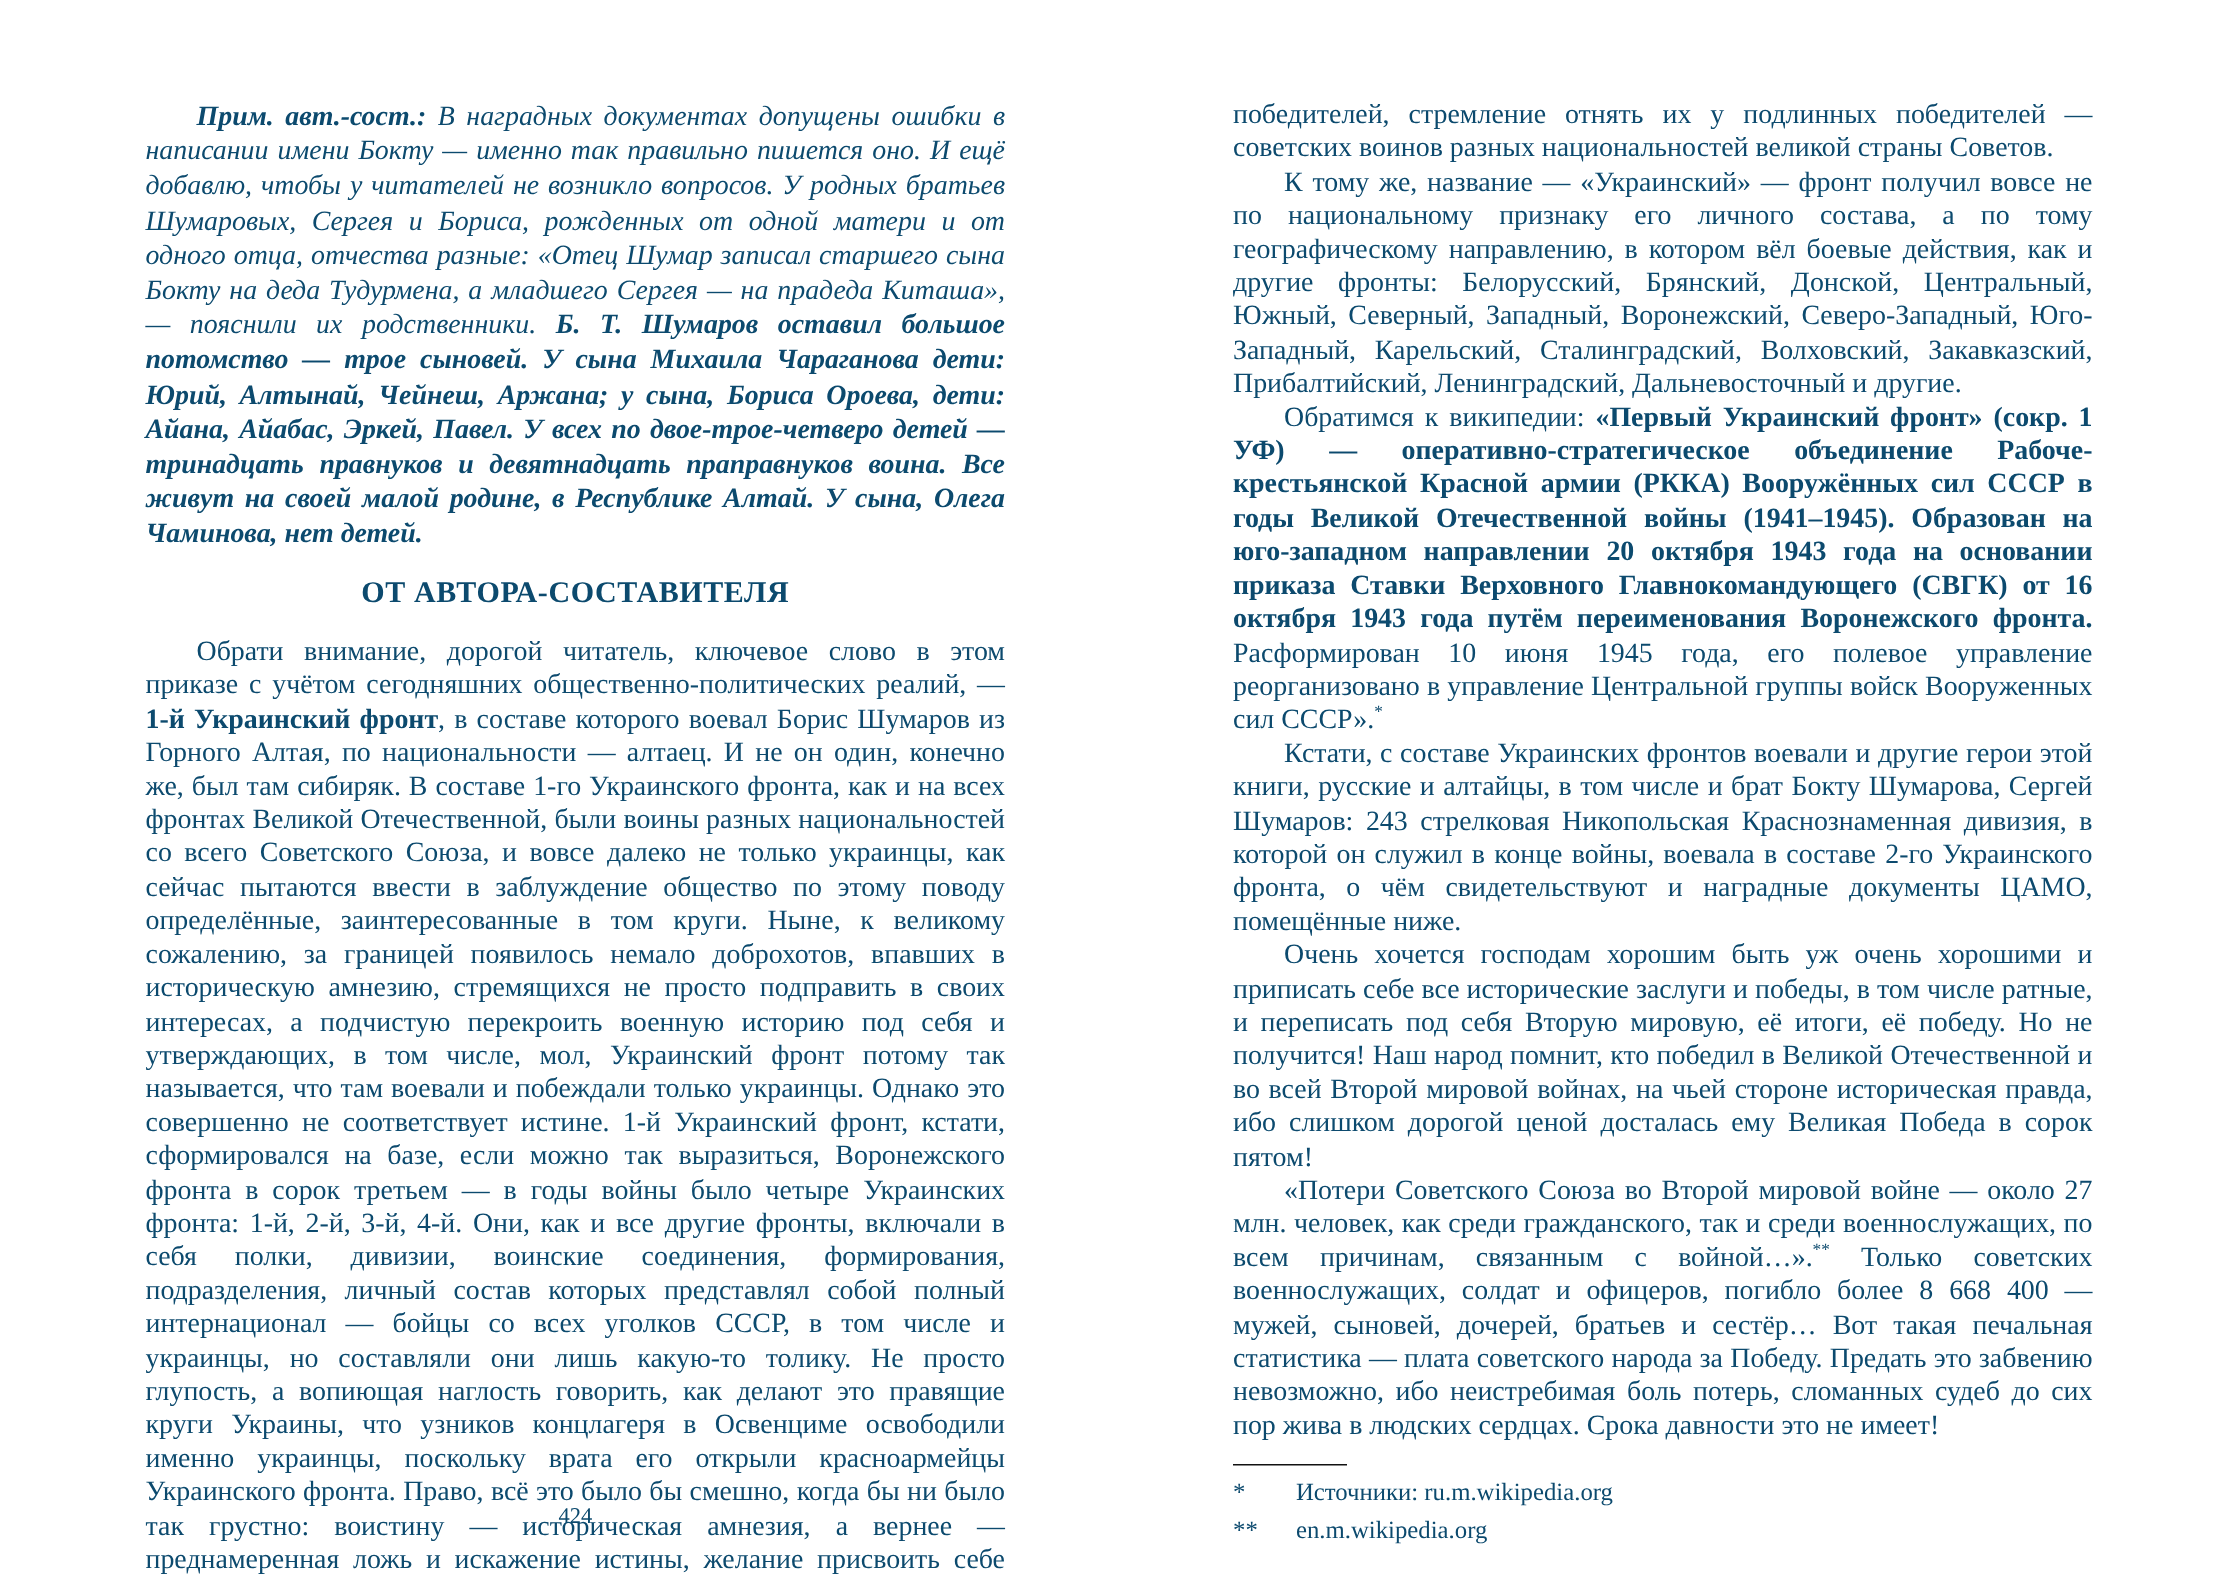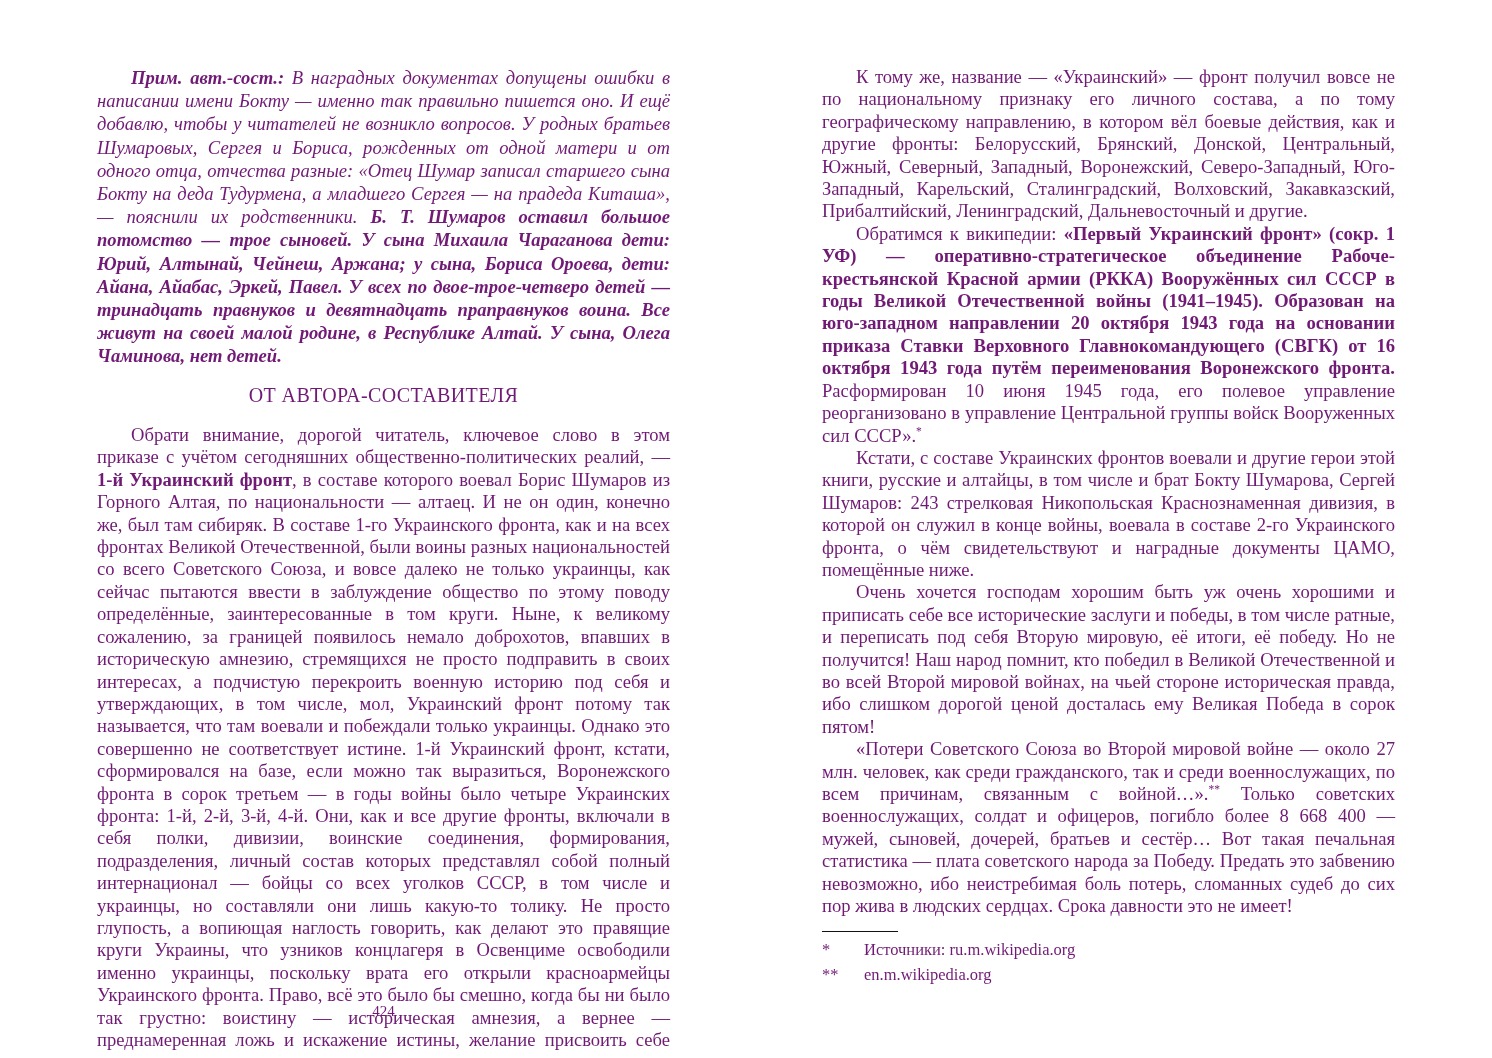--- a/index.html
+++ b/index.html
@@ -20,21 +20,21 @@
     gap: 152px;
     height: 100%;
   }
   .page {
     width: 573px;
     flex: none;
     position: relative;
     font-family: "Liberation Serif", "DejaVu Serif", serif;
     font-size: 18.6px;
     line-height: 22.4px;
-    color: #701a75;
+    color: #0c4a6e;
     text-align: justify;
   }
   .para {
     margin: 0;
     text-indent: 34px;
   }
   .para.continuation {
     text-indent: 0;
   }
   .seg-b  { font-weight: bold; }
@@ -42,21 +42,21 @@
   .seg-bi { font-weight: bold; font-style: italic; }
   sup {
     font-size: 0.62em;
     line-height: 0;
     vertical-align: super;
   }
   .heading {
     margin: 16px 0 18px 0;
     text-align: center;
     text-indent: 0;
-    font-weight: normal;
+    font-weight: bold;
     font-size: 20px;
     letter-spacing: 0.4px;
   }
   .note-paragraph {
     line-height: 23.2px;
   }
   .footnotes {
     margin-top: 14px;
     font-size: 16.5px;
     line-height: 25px;
@@ -97,20 +97,21 @@
     <p class="para note-paragraph"><span class="seg-bi">Прим. авт.-сост.:</span><span class="seg-i"> В наградных документах допущены ошибки в написании имени Бокту — именно так правильно пишется оно. И ещё добавлю, чтобы у читателей не возникло вопросов. У родных братьев Шумаровых, Сергея и Бориса, рожденных от одной матери и от одного отца, отчества разные: «Отец Шумар записал старшего сына Бокту на деда Тудурмена, а младшего Сергея — на прадеда Киташа», — пояснили их родственники. </span><span class="seg-bi">Б. Т. Шумаров оставил большое потомство — трое сыновей. У сына Михаила Чараганова дети: Юрий, Алтынай, Чейнеш, Аржана; у сына, Бориса Ороева, дети: Айана, Айабас, Эркей, Павел. У всех по двое-трое-четверо детей — тринадцать правнуков и девятнадцать праправнуков воина. Все живут на своей малой родине, в Республике Алтай. У сына, Олега Чаминова, нет детей.</span></p>
 
     <h2 class="heading">ОТ АВТОРА-СОСТАВИТЕЛЯ</h2>
 
     <p class="para"><span>Обрати внимание, дорогой читатель, ключевое слово в этом приказе с учётом сегодняшних общественно-политических реалий, — </span><span class="seg-b">1-й Украинский фронт</span><span>, в составе которого воевал Борис Шумаров из Горного Алтая, по национальности — алтаец. И не он один, конечно же, был там сибиряк. В составе 1-го Украинского фронта, как и на всех фронтах Великой Отечественной, были воины разных национальностей со всего Советского Союза, и вовсе далеко не только украинцы, как сейчас пытаются ввести в заблуждение общество по этому поводу определённые, заинтересованные в том круги. Ныне, к великому сожалению, за границей появилось немало доброхотов, впавших в историческую амнезию, стремящихся не просто подправить в своих интересах, а подчистую перекроить военную историю под себя и утверждающих, в том числе, мол, Украинский фронт потому так называется, что там воевали и побеждали только украинцы. Однако это совершенно не соответствует истине. 1-й Украинский фронт, кстати, сформировался на базе, если можно так выразиться, Воронежского фронта в сорок третьем — в годы войны было четыре Украинских фронта: 1-й, 2-й, 3-й, 4-й. Они, как и все другие фронты, включали в себя полки, дивизии, воинские соединения, формирования, подразделения, личный состав которых представлял собой полный интернационал — бойцы со всех уголков СССР, в том числе и украинцы, но составляли они лишь какую-то толику. Не просто глупость, а вопиющая наглость говорить, как делают это правящие круги Украины, что узников концлагеря в Освенциме освободили именно украинцы, поскольку врата его открыли красноармейцы Украинского фронта. Право, всё это было бы смешно, когда бы ни было так грустно: воистину — историческая амнезия, а вернее — преднамеренная ложь и искажение истины, желание присвоить себе лавры</span></p>
 
     <div class="page-number">424</div>
   </div>
 
   <div class="page">
+    <p class="para continuation"><span>победителей, стремление отнять их у подлинных победителей — советских воинов разных национальностей великой страны Советов.</span></p>
 
     <p class="para"><span>К тому же, название — «Украинский» — фронт получил вовсе не по национальному признаку его личного состава, а по тому географическому направлению, в котором вёл боевые действия, как и другие фронты: Белорусский, Брянский, Донской, Центральный, Южный, Северный, Западный, Воронежский, Северо-Западный, Юго-Западный, Карельский, Сталинградский, Волховский, Закавказский, Прибалтийский, Ленинградский, Дальневосточный и другие.</span></p>
 
     <p class="para"><span>Обратимся к википедии: </span><span class="seg-b">«Первый Украинский фронт» (сокр. 1 УФ) — оперативно-стратегическое объединение Рабоче-крестьянской Красной армии (РККА) Вооружённых сил СССР в годы Великой Отечественной войны (1941–1945). Образован на юго-западном направлении 20 октября 1943 года на основании приказа Ставки Верховного Главнокомандующего (СВГК) от 16 октября 1943 года путём переименования Воронежского фронта.</span><span> Расформирован 10 июня 1945 года, его полевое управление реорганизовано в управление Центральной группы войск Вооруженных сил СССР».</span><sup>*</sup></p>
 
     <p class="para"><span>Кстати, с составе Украинских фронтов воевали и другие герои этой книги, русские и алтайцы, в том числе и брат Бокту Шумарова, Сергей Шумаров: 243 стрелковая Никопольская Краснознаменная дивизия, в которой он служил в конце войны, воевала в составе 2-го Украинского фронта, о чём свидетельствуют и наградные документы ЦАМО, помещённые ниже.</span></p>
 
     <p class="para"><span>Очень хочется господам хорошим быть уж очень хорошими и приписать себе все исторические заслуги и победы, в том числе ратные, и переписать под себя Вторую мировую, её итоги, её победу. Но не получится! Наш народ помнит, кто победил в Великой Отечественной и во всей Второй мировой войнах, на чьей стороне историческая правда, ибо слишком дорогой ценой досталась ему Великая Победа в сорок пятом!</span></p>
 
     <p class="para"><span>«Потери Советского Союза во Второй мировой войне — около 27 млн. человек, как среди гражданского, так и среди военнослужащих, по всем причинам, связанным с войной…».</span><sup>**</sup><span> Только советских военнослужащих, солдат и офицеров, погибло более 8&nbsp;668&nbsp;400 — мужей, сыновей, дочерей, братьев и сестёр… Вот такая печальная статистика — плата советского народа за Победу. Предать это забвению невозможно, ибо неистребимая боль потерь, сломанных судеб до сих пор жива в людских сердцах. Срока давности это не имеет!</span></p>

